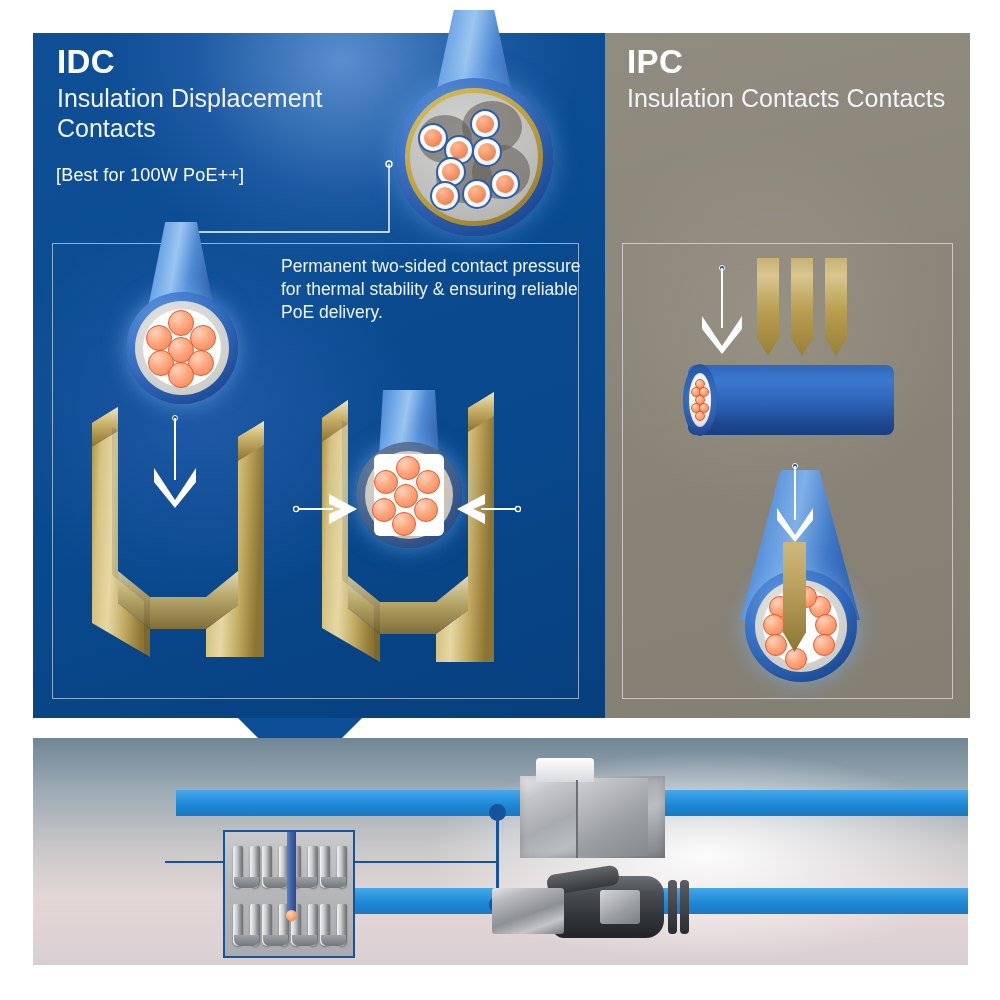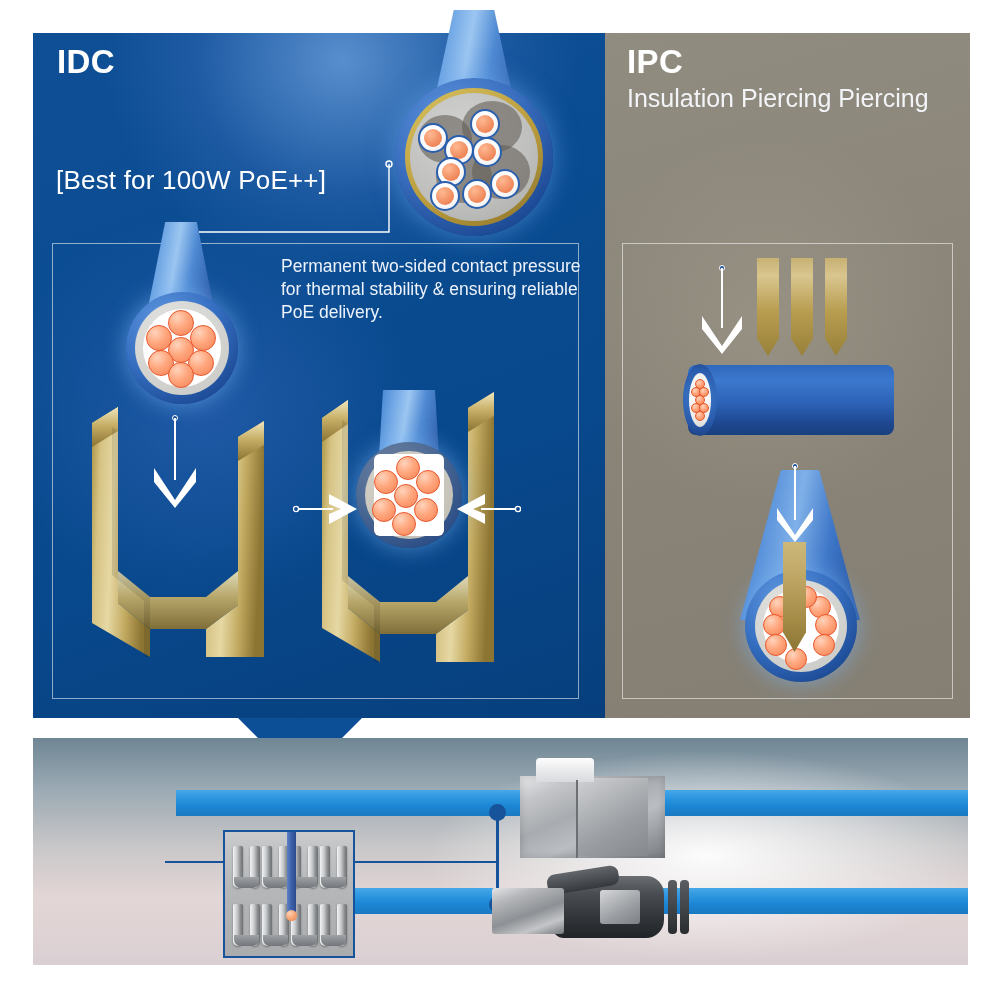--- a/index.html
+++ b/index.html
@@ -19,21 +19,21 @@
       radial-gradient(ellipse 260px 260px at 45% 42%, rgba(160,155,140,.55) 0%, rgba(140,135,122,0) 72%),
       linear-gradient(165deg,#918c80 0%,#8b8579 45%,#857f73 100%);
   }
   .inner-frame{position:absolute;border:1px solid rgba(255,255,255,.55);}
   #idc-frame{left:52px;top:243px;width:525px;height:454px;}
   #ipc-frame{left:622px;top:243px;width:329px;height:454px;}
 
   
   .hdr-code{position:absolute;color:#fff;font-weight:bold;font-size:33px;letter-spacing:.4px;line-height:1;}
   .hdr-sub{position:absolute;color:#f2f4f7;font-size:25px;line-height:1.18;font-weight:400;}
-  .hdr-brk{position:absolute;color:#ffffff;font-size:26px;font-weight:400;letter-spacing:.2px;}
+  .hdr-brk{position:absolute;color:#ffffff;font-size:18px;font-weight:400;letter-spacing:.2px;}
   #idc-code{left:57px;top:45px;}
   #idc-sub{left:57px;top:84px;width:360px;}
   #idc-brk{left:56px;top:165px;}
   #ipc-code{left:627px;top:45px;}
   #ipc-sub{left:627px;top:84px;width:320px;}
   #ipc-brk{left:626px;top:165px;}
   #idc-body{position:absolute;left:281px;top:255px;width:300px;color:#eef3fb;font-size:17.5px;line-height:1.32;}
 
   
   #hdr-cable{position:absolute;left:383px;top:20px;width:190px;height:210px;}
@@ -156,20 +156,21 @@
 <body>
 
 <div id="stage">
 
   <div class="panel" id="idc-panel">
   </div>
 
   <div class="inner-frame" id="idc-frame"></div>
 
   <div class="hdr-code" id="idc-code">IDC</div>
+  <div class="hdr-sub" id="idc-sub">Insulation Displacement Contacts</div>
   <div class="hdr-brk" id="idc-brk">[Best for 100W PoE++]</div>
   <div id="idc-body">Permanent two-sided contact pressure for thermal stability &amp; ensuring reliable PoE delivery.</div>
 
   <div id="hdr-cable">
     <div class="cone" id="hdr-cone"></div>
     <div id="hdr-ring">
       <div id="hdr-gold">
         <div id="hdr-grey">
           <div class="pairblob" style="left:8px;top:22px;width:54px;height:48px;"></div>
           <div class="pairblob" style="left:52px;top:8px;width:60px;height:52px;"></div>
@@ -305,21 +306,21 @@
       <circle cx="63" cy="17" r="2.6" fill="none" stroke="#ffffff" stroke-width="1.4"></circle>
       <line x1="61" y1="17" x2="26" y2="17" stroke="#ffffff" stroke-width="2"></line>
       <path d="M30,2 L2,17 L30,32 L30,22 L18,17 L30,12 Z" fill="#ffffff"></path>
     </svg>
   </div>
 
   <div class="panel" id="ipc-panel"></div>
   <div class="inner-frame" id="ipc-frame"></div>
 
   <div class="hdr-code" id="ipc-code">IPC</div>
-  <div class="hdr-sub" id="ipc-sub">Insulation Piercing Piercing</div>
+  <div class="hdr-sub" id="ipc-sub">Insulation Contacts Contacts</div>
 
   <div class="arrow-d" style="left:700px;top:268px;width:44px;height:90px;">
     <div class="dot"></div>
     <div class="shaft" style="height:60px;"></div>
     <div class="chev" style="top:46px;">
       <svg width="44" height="42" viewBox="0 0 44 42">
           <path d="M2,2 L22,32 L42,2 L42,15 L22,40 L2,15 Z" fill="#ffffff"></path>
         </svg>
     </div>
   </div>

